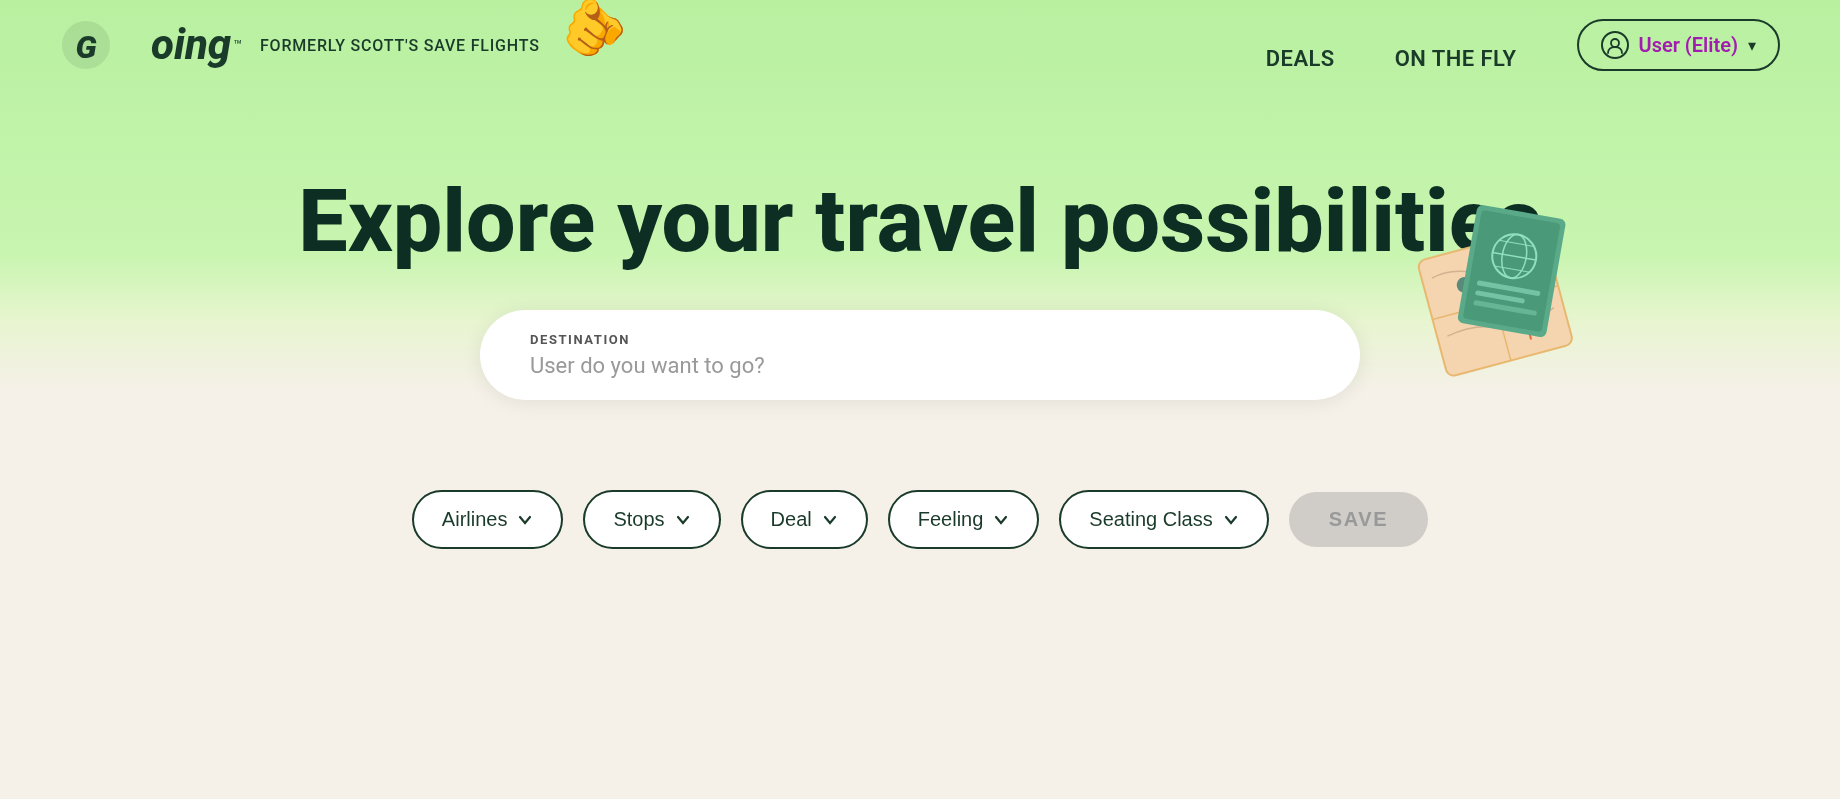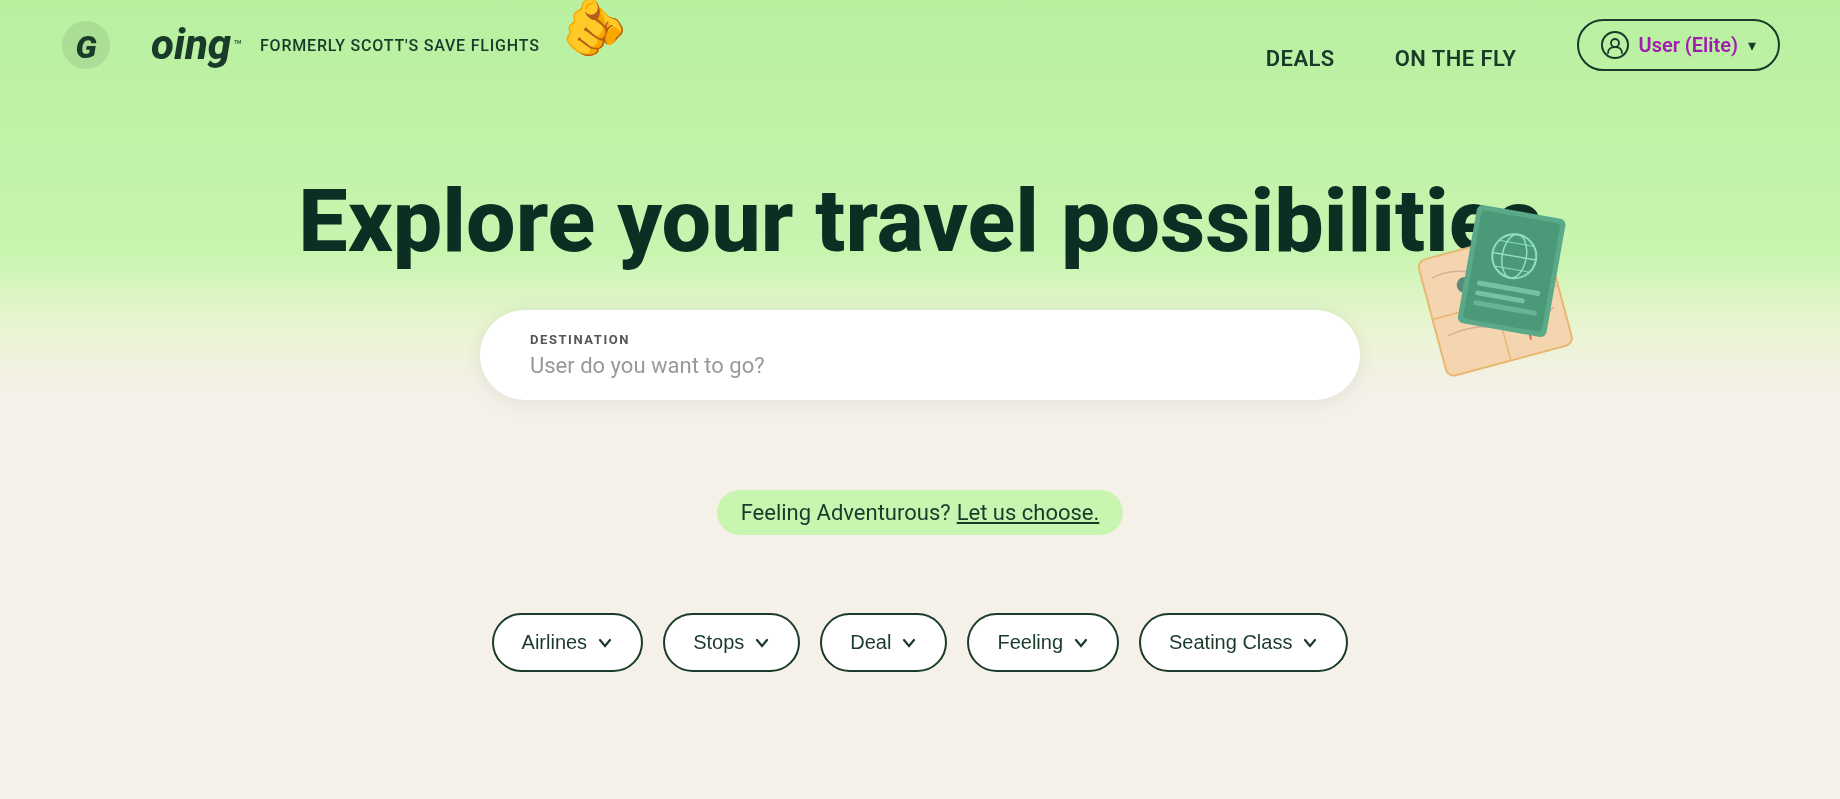--- a/index.html
+++ b/index.html
@@ -320,26 +320,20 @@
     </div>
 
     <div class="search-bar">
       <div class="search-label">DESTINATION</div>
       <div class="search-placeholder">User do you want to go?</div>
     </div>
   </div>
 
   <div class="bottom-section">
 
-    <div style="display:flex;align-items:center;gap:6px;margin-bottom:38px;">
-      <div class="adventurous-pill">
-        <span class="adventurous-pill-text">Feeling Adventurous?</span>
-        <a class="adventurous-link">Let us choose.</a>
-      </div>
-    </div>
 
     <div class="filter-bar">
 
 
       <button class="filter-pill">
         <span>Airlines</span>
         <svg viewBox="0 0 16 16" fill="none" stroke="#1a3a2a" stroke-width="2.2" stroke-linecap="round">
           <polyline points="3,5 8,11 13,5"></polyline>
         </svg>
       </button>
@@ -366,17 +360,18 @@
       </button>
 
       <button class="filter-pill">
         <span>Seating Class</span>
         <svg viewBox="0 0 16 16" fill="none" stroke="#1a3a2a" stroke-width="2.2" stroke-linecap="round">
           <polyline points="3,5 8,11 13,5"></polyline>
         </svg>
       </button>
 
 
+      <button class="save-button">SAVE</button>
 
     </div>
   </div>
 
 </div>
 
 </body></html>

